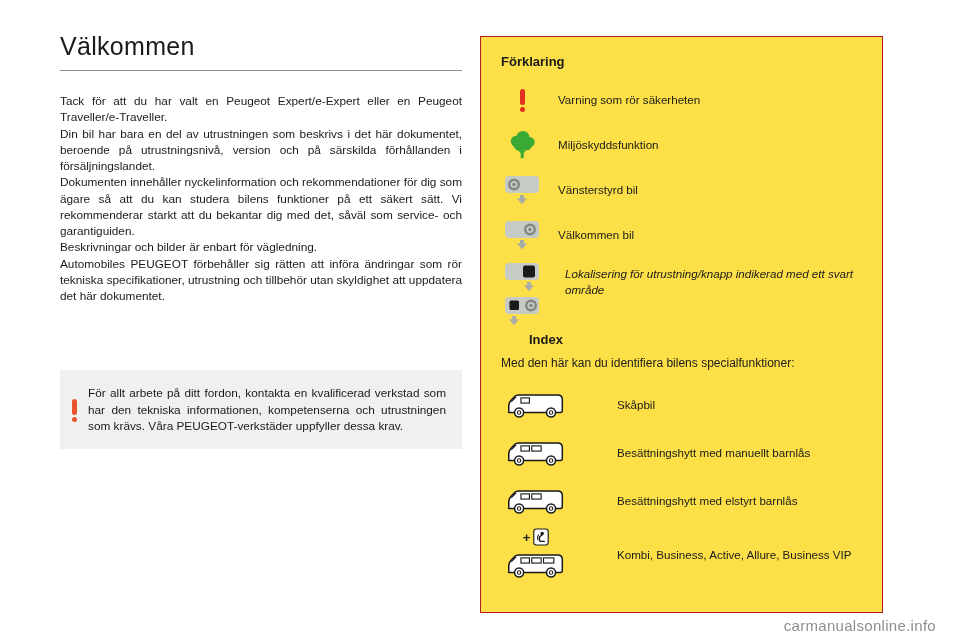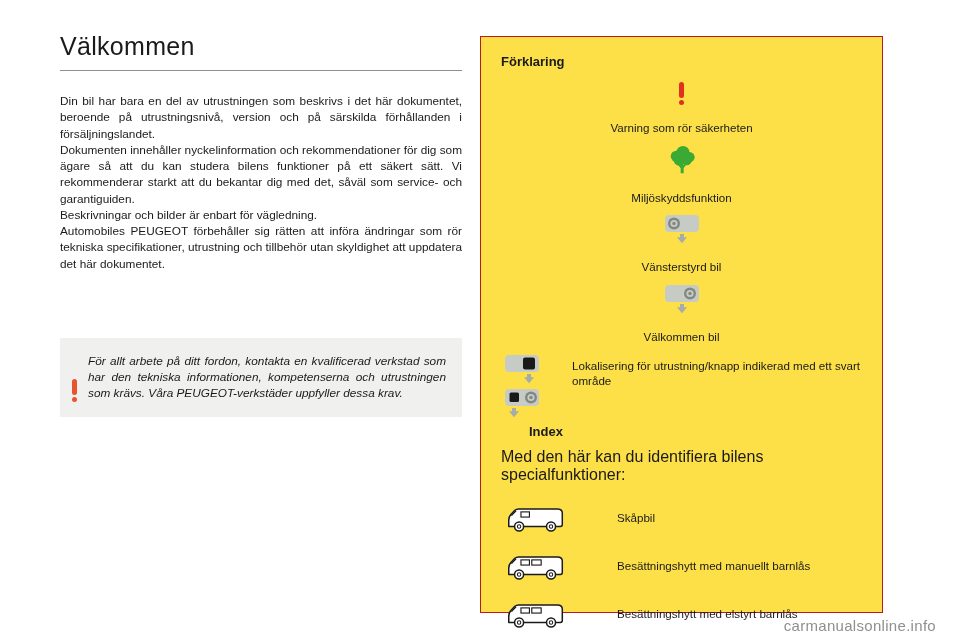--- a/index.html
+++ b/index.html
@@ -8,46 +8,46 @@
   .page { position:relative; width:960px; height:640px; background:#fff; }
 
   
   .left-col { position:absolute; left:60px; top:32px; width:402px; }
   .page-title { font-size:25px; font-weight:400; color:#1a1a1a; letter-spacing:.3px; }
   .title-rule { border:none; border-top:1px solid #8f8f8f; margin:9px 0 22px 0; }
   .body-p { font-size:11.8px; line-height:1.38; text-align:justify; color:#1a1a1a; }
   .body-p strong { font-weight:bold; }
 
   .note-box { margin-top:66px; background:#f0f1ef; padding:15px 16px 15px 12px;
-              display:flex; gap:11px; align-items:flex-end;font-style:italic; }
+              display:flex; gap:11px; align-items:center; }
   .note-text { font-size:11.8px; line-height:1.38; text-align:justify; flex:1; }
 
   
   .glyph { display:flex; flex-direction:column; align-items:center; gap:2px; flex:0 0 auto; }
   .glyph .bar { width:5px; border-radius:2.5px; }
   .glyph .dot { width:5px; height:5px; border-radius:50%; }
   .g-red .bar, .g-red .dot { background:#e0301e; }
   .g-orange .bar, .g-orange .dot { background:#e8542d; }
   .g-blue .bar, .g-blue .dot { background:#4aa2c4; }
   .excl-big .bar { height:16px; } .excl-big { margin-top:2px; }
 
   
   .legend-panel { position:absolute; left:480px; top:36px; width:403px; height:577px;
                   border:1px solid #b91c1c; background:#fde047; padding:17px 20px 10px 20px; }
   .panel-h { font-size:13px; font-weight:bold; color:#1a1a1a; }
   .legend-rows { margin-top:13px; }
-  .legend-row { display:flex; align-items:center; gap:15px; margin-bottom:9px; min-height:36px;flex-direction:column; }
+  .legend-row { display:flex; align-items:center; gap:15px; margin-bottom:9px; min-height:36px; }
   .icon-cell { width:42px; display:flex; justify-content:center; flex:0 0 auto; }
   .legend-label { font-size:11.6px; line-height:1.35; }
-  .loc-row { display:flex; gap:29px; align-items:flex-start; margin-bottom:6px; }
+  .loc-row { display:flex; gap:22px; align-items:flex-start; margin-bottom:6px;font-style:italic; }
   .loc-icons { width:42px; display:flex; flex-direction:column; align-items:center; gap:4px; flex:0 0 auto; }
   .loc-label { font-size:11.6px; line-height:1.35; max-width:300px; margin-top:4px; }
 
   .index-h { margin-top:0;padding-left:28px; }
-  .index-intro { font-size:16px; margin-top:9px; }
+  .index-intro { font-size:12px; margin-top:9px; }
   .index-rows { margin-top:14px; }
   .index-row { display:flex; align-items:center; gap:14px; margin-bottom:8px; min-height:40px; }
   .van-cell { width:70px; display:flex; justify-content:center; flex:0 0 auto; }
   .index-label { font-size:11.6px;margin-left:32px; }
   .kombi-block { display:flex; flex-direction:column; align-items:center; gap:1px; }
   .plus-seat { display:flex; align-items:center; gap:3px; }
   .plus-sign { font-size:13px; font-weight:bold; }
 
   .watermark { position:absolute; right:24px; bottom:6px; font-size:15px;
                color:#8f8f8f; letter-spacing:.3px; }
@@ -55,20 +55,21 @@
 </head>
 <body>
 
 <div class="page">
 
   <div class="left-col">
     <h1 class="page-title">Välkommen</h1>
     <hr class="title-rule">
 
     <div class="body-text">
+      <p class="body-p">Tack för att du har valt en Peugeot Expert/e-Expert eller en Peugeot Traveller/e-Traveller.</p>
       <p class="body-p">Din bil har bara en del av utrustningen som beskrivs i det här dokumentet, beroende på utrustningsnivå, version och på särskilda förhållanden i försäljningslandet.</p>
       <p class="body-p">Dokumenten innehåller nyckelinformation och rekommendationer för dig som ägare så att du kan studera bilens funktioner på ett säkert sätt. Vi rekommenderar starkt att du bekantar dig med det, såväl som service- och garantiguiden.</p>
       <p class="body-p">Beskrivningar och bilder är enbart för vägledning.</p>
       <p class="body-p">Automobiles PEUGEOT förbehåller sig rätten att införa ändringar som rör tekniska specifikationer, utrustning och tillbehör utan skyldighet att uppdatera det här dokumentet.</p>
     </div>
 
     <div class="note-box">
       <span class="glyph g-orange excl-big">
         <span class="bar"></span>
         <span class="dot"></span>

